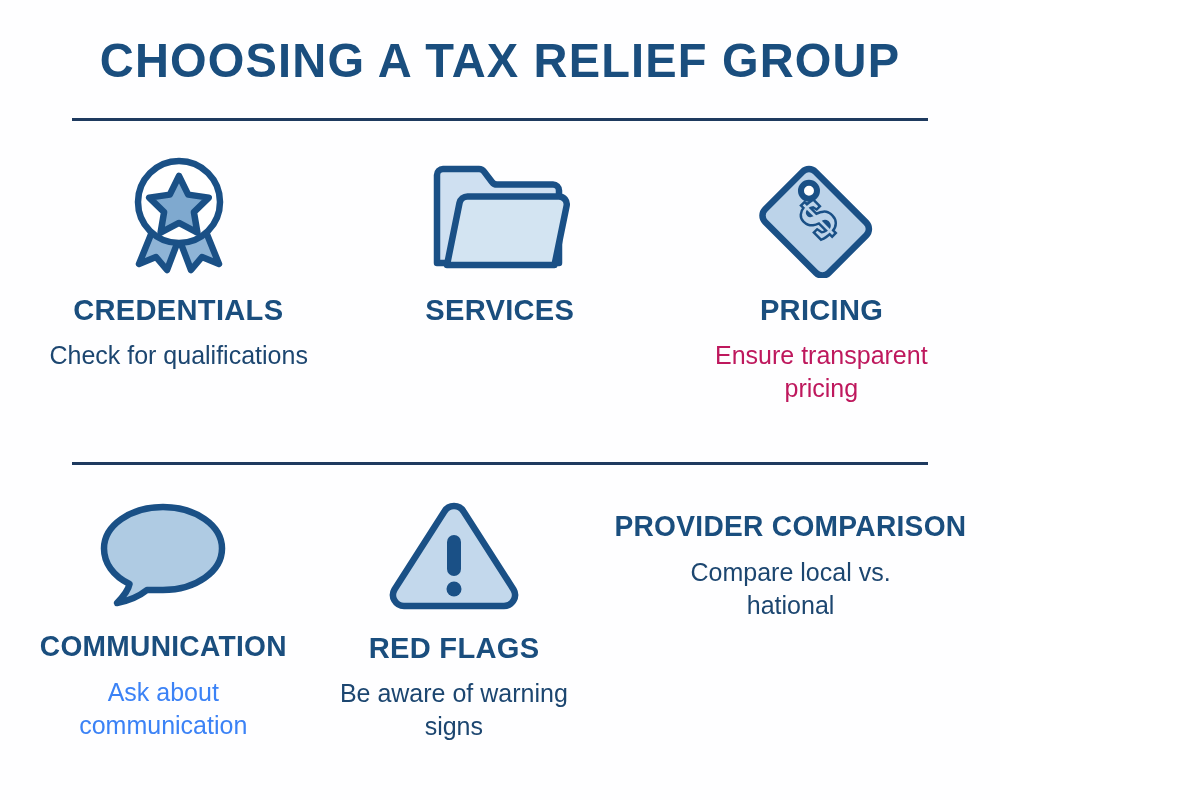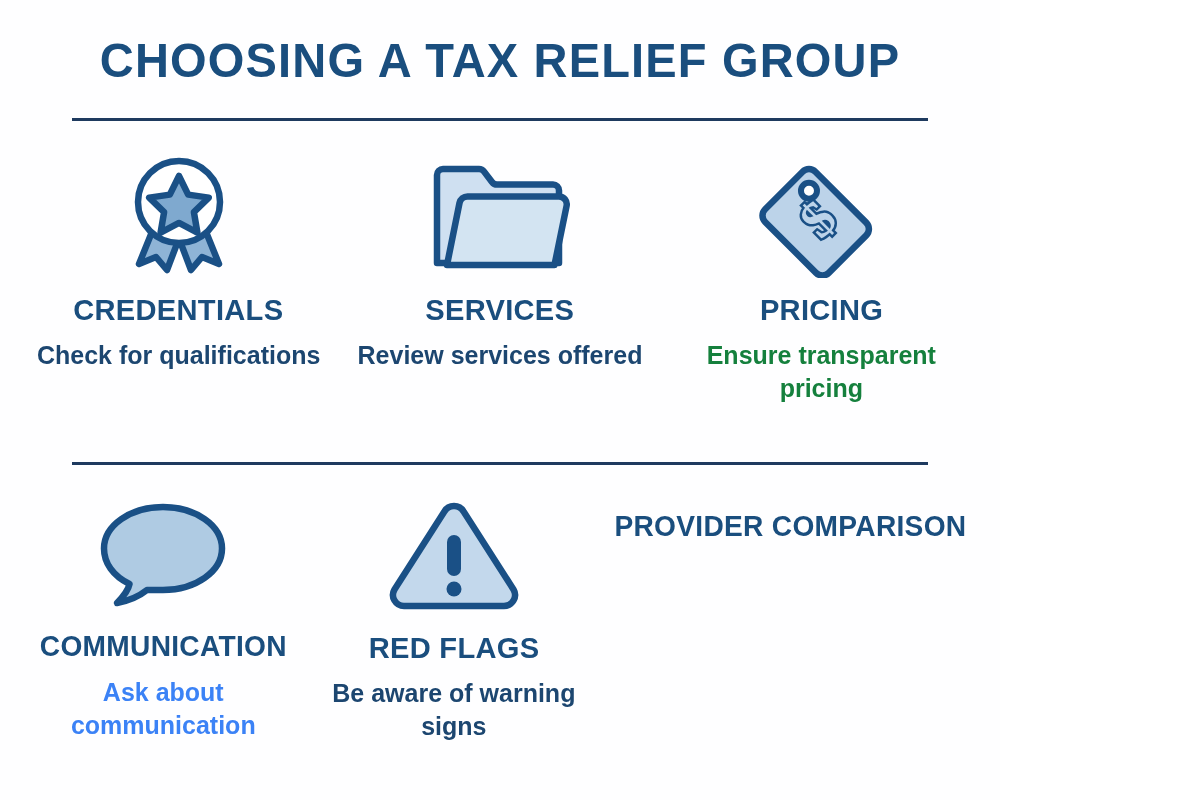--- a/index.html
+++ b/index.html
@@ -88,21 +88,21 @@
     margin: 16px 0 0 0;
     line-height: 1.1;
     white-space: nowrap;
     transform: scaleX(0.97);
   }
   .card-heading.wide { font-size: 29px; }
 
   .card-desc {
     font-family: "Liberation Sans", sans-serif;
     font-size: 25px;
-    font-weight: 700;
+    font-weight: 400;
     color: #1c4670;
     line-height: 1.34;
     margin: 13px 0 0 0;
     max-width: 290px;
   }
 </style>
 </head>
 <body>
 
 <div id="infographic" style="background: rgb(254, 254, 255);">
@@ -134,40 +134,39 @@
     <div class="card">
       <div class="icon-box">
         <svg width="146" height="116" viewBox="0 0 146 116" fill="none">
 
           <path d="M10 104 L10 16 C10 12.7 12.7 10 16 10 L52 10 C54 10 55.9 11 57.1 12.6 L65 23 C66.2 24.6 68.1 25.6 70.1 25.6 L126 25.6 C129.3 25.6 132 28.3 132 31.6 L132 104 Z" fill="#cfe0f1" stroke="#1a5086" stroke-width="6.5" stroke-linejoin="round"></path>
 
           <path d="M20 106 L32.5 44 C33.3 40.2 36.6 37.5 40.5 37.5 L132 37.5 C136.9 37.5 140.6 42 139.6 46.8 L127.5 106 Z" fill="#d3e4f2" stroke="#1a5086" stroke-width="6.5" stroke-linejoin="round"></path>
         </svg>
       </div>
       <div class="card-heading" style="color: rgb(26, 78, 126);">SERVICES</div>
-      <div class="card-desc" style="color: rgb(28, 70, 112);">Review services offered</div>
     </div>
 
     <div class="card">
       <div class="icon-box">
         <svg width="128" height="122" viewBox="0 0 128 122" fill="none">
           <g transform="rotate(-45 64 61)">
 
             <path d="M30 16 L83 16 C88 16 92 20 92 25 L92 97 C92 102 88 106 83 106 L30 106 C25 106 21 102 21 97 L21 25 C21 20 25 16 30 16 Z" fill="#bcd3e9" stroke="#1a5086" stroke-width="6.5"></path>
 
             <circle cx="74" cy="34" r="8" fill="#ffffff" stroke="#1a5086" stroke-width="6"></circle>
           </g>
 
           <g transform="rotate(-45 62 64)">
             <text x="62" y="80" text-anchor="middle" font-family="Liberation Serif, serif" font-size="52" font-weight="700" fill="#bcd3e9" stroke="#1a5086" stroke-width="5" paint-order="stroke">$</text>
           </g>
         </svg>
       </div>
       <div class="card-heading" style="color: rgb(26, 78, 126);">PRICING</div>
-      <div class="card-desc" style="color: #15803d;">Ensure transparent pricing</div>
+      <div class="card-desc" style="color: #be185d;">Ensure transparent pricing</div>
     </div>
 
   </div>
 
   <div class="divider divider-mid" style="background: rgb(30, 58, 95);"></div>
 
   <div class="row row-bottom">
 
     <div class="card">
       <div class="icon-box">
@@ -186,17 +185,18 @@
           <rect x="60" y="36" width="14" height="41" rx="7" fill="#1a5086"></rect>
           <circle cx="67" cy="90" r="7.5" fill="#1a5086"></circle>
         </svg>
       </div>
       <div class="card-heading" style="color: rgb(26, 78, 126);">RED FLAGS</div>
       <div class="card-desc" style="color: rgb(28, 70, 112);">Be aware of warning signs</div>
     </div>
 
     <div class="card">
       <div class="card-heading wide" style="color: rgb(26, 78, 126);">PROVIDER COMPARISON</div>
+      <div class="card-desc" style="color: rgb(28, 70, 112);">Compare local vs. hational</div>
     </div>
 
   </div>
 
 </div>
 
 </body></html>

